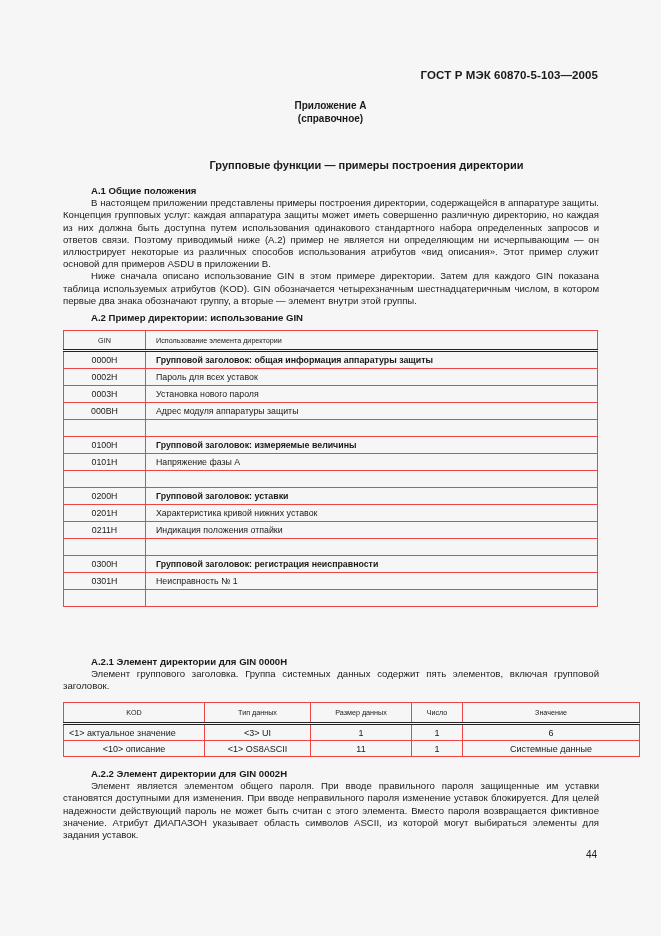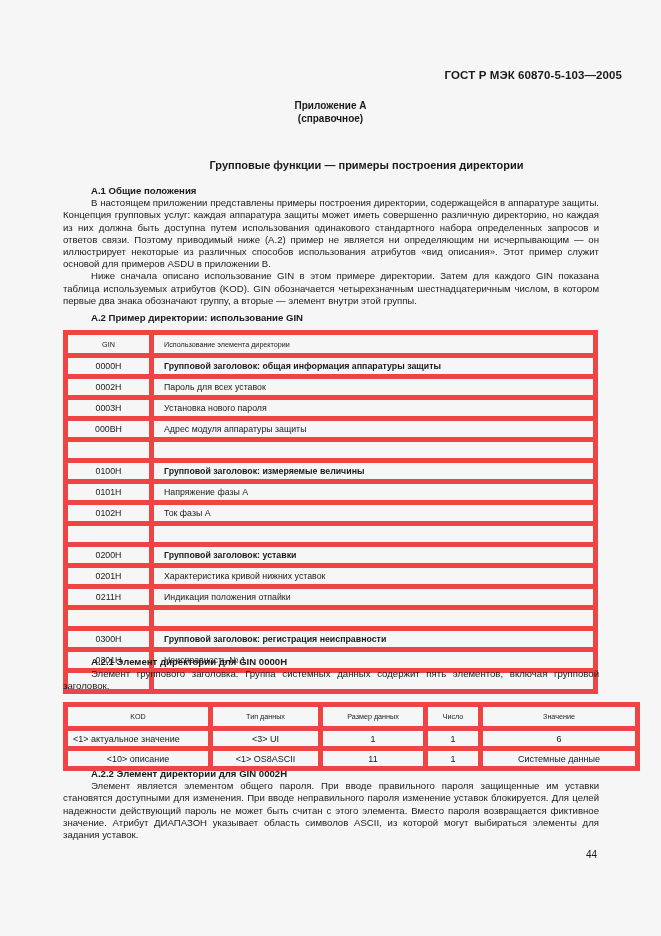--- a/index.html
+++ b/index.html
@@ -15,21 +15,20 @@
       color: #1a1a1a;
       overflow: hidden;
     }
     .abs { position: absolute; }
     .std-code {
       left: 0; width: 598px; top: 69px;
       text-align: right;
       font-size: 11.5px;
       font-weight: bold;
       letter-spacing: 0.1px;
-      padding-left: 24px;
     }
     .appendix {
       left: 0; width: 661px; top: 99px;
       text-align: center;
       font-size: 10px;
       font-weight: bold;
       line-height: 13px;
     }
     .main-title {
       left: 0; width: 661px; top: 159px;
@@ -52,21 +51,21 @@
       text-align: justify;
       text-indent: 28px;
       margin: 0;
     }
     table {
       border-collapse: collapse;
       position: absolute;
       font-size: 8.8px;
     }
     table td, table th {
-      border: 5px solid #ef4444;
+      border: 1px solid #ef4444;
       padding: 0;
       font-weight: normal;
       margin-top: 36px;
     }
     .gin-table {
       left: 63px; top: 330px; width: 535px;
     }
     .gin-table th {
       height: 18px;
       font-size: 7.2px;
@@ -146,24 +145,20 @@
       </tr>
       <tr>
         <td class="c1">0100H</td>
         <td class="c2 bold">Групповой заголовок: измеряемые величины</td>
       </tr>
       <tr>
         <td class="c1">0101H</td>
         <td class="c2">Напряжение фазы А</td>
       </tr>
       <tr>
-        <td class="c1">0102H</td>
-        <td class="c2">Ток фазы А</td>
-      </tr>
-      <tr>
         <td class="c1"></td>
         <td class="c2"></td>
       </tr>
       <tr>
         <td class="c1">0200H</td>
         <td class="c2 bold">Групповой заголовок: уставки</td>
       </tr>
       <tr>
         <td class="c1">0201H</td>
         <td class="c2">Характеристика кривой нижних уставок</td>

